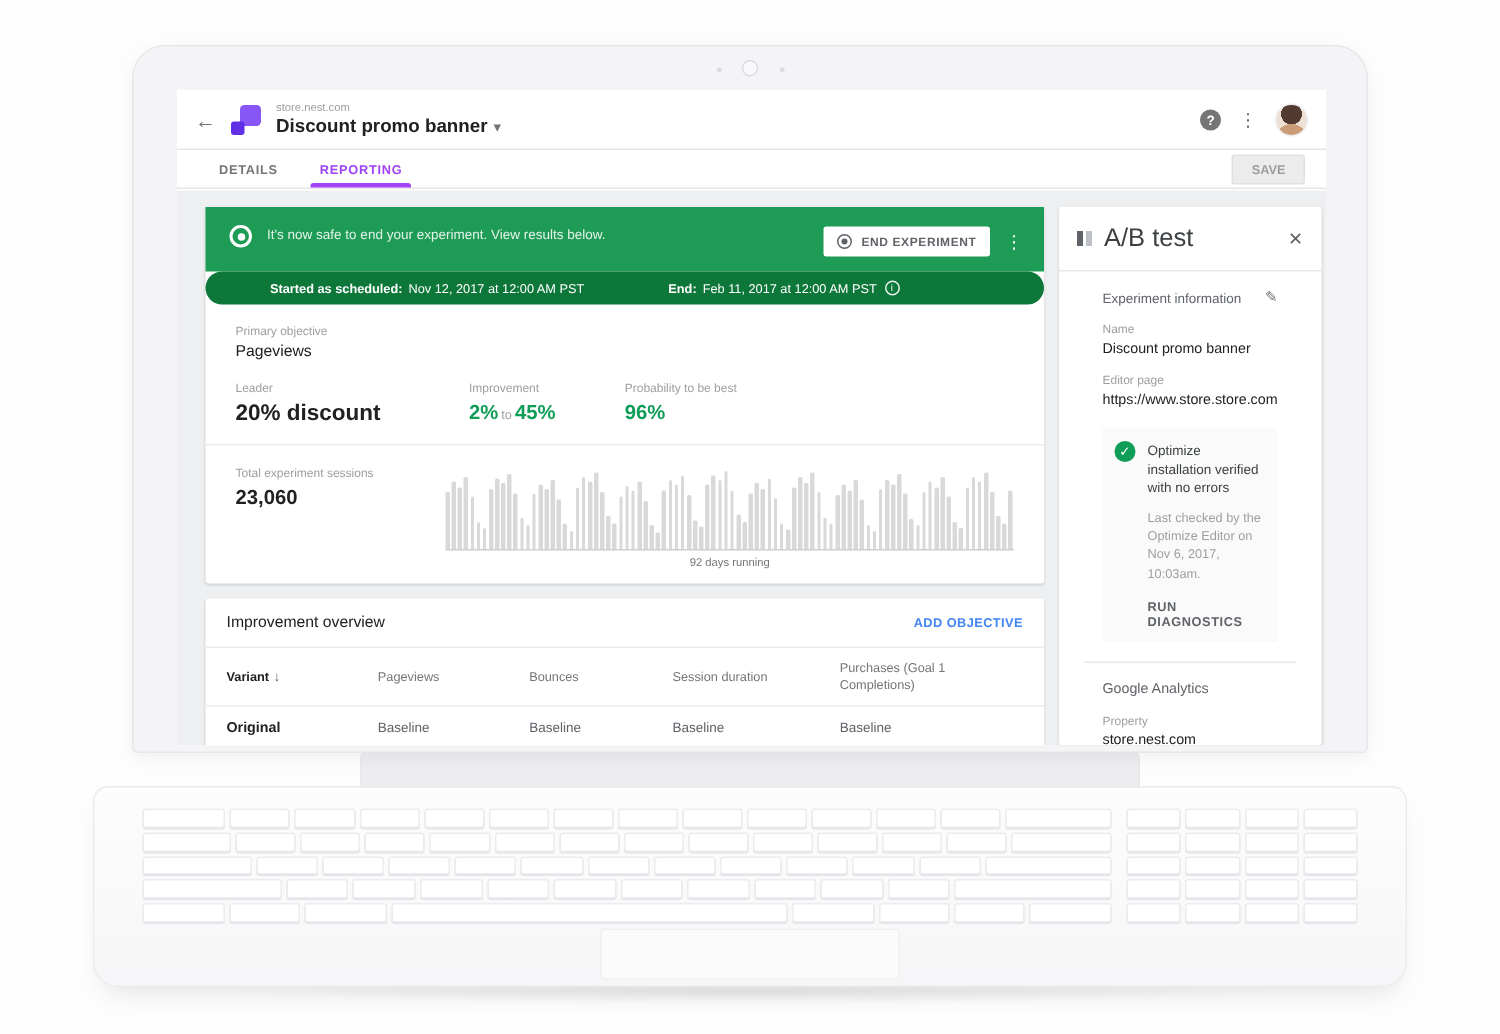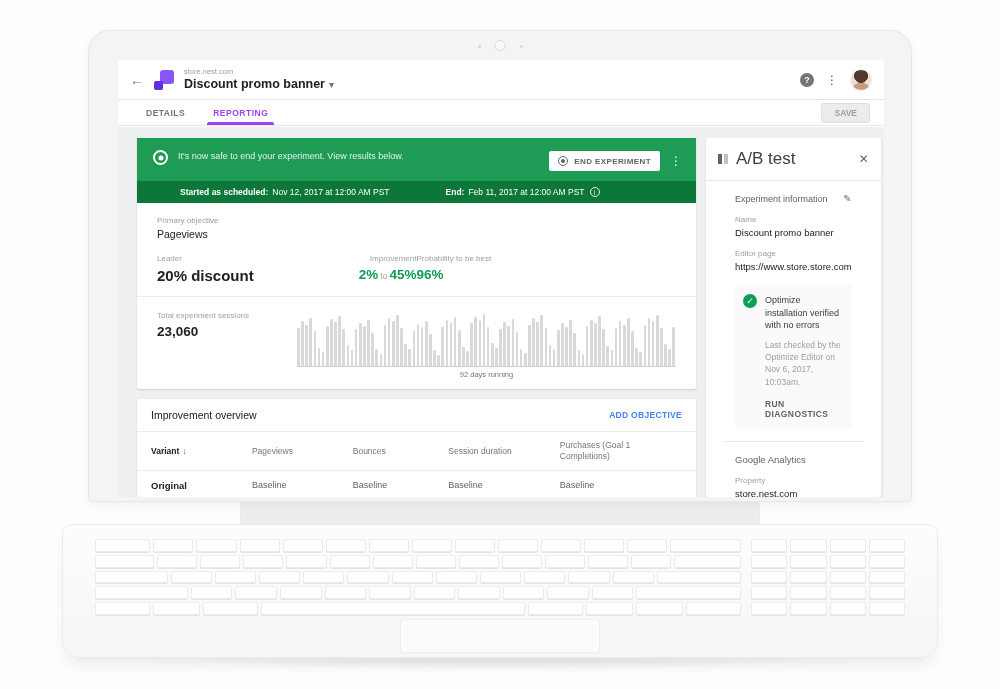--- a/index.html
+++ b/index.html
@@ -81,35 +81,35 @@
   .banner-title { font-size:12.5px; font-weight:bold; }
   .banner-sub { font-size:9px; color:rgba(255,255,255,.88); margin-top:4px; }
   .banner-actions { margin-left:auto; display:flex; align-items:center; gap:10px; margin-top:4px; }
   .end-btn { background:#fff; border-radius:2px; color:#5f6368; font-size:8px; font-weight:bold;
     letter-spacing:.4px; padding:5px 9px; display:flex; align-items:center; gap:6px; cursor:pointer; }
   .stop-icon { width:10px; height:10px; border:1.5px solid #5f6368; border-radius:50%; position:relative; }
   .stop-icon::after { content:""; position:absolute; left:50%; top:50%; transform:translate(-50%,-50%);
     width:4px; height:4px; background:#5f6368; border-radius:50%; }
   .banner-kebab { color:#fff; font-size:12px; cursor:pointer; }
   .schedule { background:#0d773a; color:#fff; font-size:8.5px; padding:6px 24px 6px 43px;
-    display:flex; align-items:flex-end; }
+    display:flex; align-items:flex-end;border-radius:11px; }
   .schedule b { font-weight:bold; margin-right:4px; }
   .schedule .end-group { margin-left:56px; display:flex; align-items:center; }
   .info-icon { display:inline-flex; width:10px; height:10px; border:1px solid rgba(255,255,255,.9);
     border-radius:50%; font-size:6.5px; align-items:center; justify-content:center; margin-left:5px; }
 
   
   .metrics { padding:13px 20px 12px; }
   .lbl { font-size:8px; color:#9e9e9e; }
   .objective-value { font-size:10.5px; color:#212121; margin-top:3px; }
   .metric-row { display:flex; margin-top:15px; }
   .m-col { line-height:1.1; }
   .m-col .lbl { display:block; margin-bottom:4px; }
   .m-leader { flex:0 0 30%; }
-  .m-improve { flex:0 0 20%;text-align:right; }
+  .m-improve { flex:0 0 20%; }
   .m-best { flex:0 0 24%; }
   .m-beat { flex:0 0 26%; }
   .m-leader .val { font-size:15px; font-weight:bold; color:#212121; }
   .green-val { font-size:13.5px; font-weight:bold; color:#0f9d58; }
   .to-word { font-size:8.5px; color:#9e9e9e; font-weight:normal; margin:0 2px; }
   .card-divider { border-top:1px solid #ececec; }
 
   
   .sessions { display:flex; padding:14px 20px 10px; }
   .sess-left { flex:0 0 140px; }

